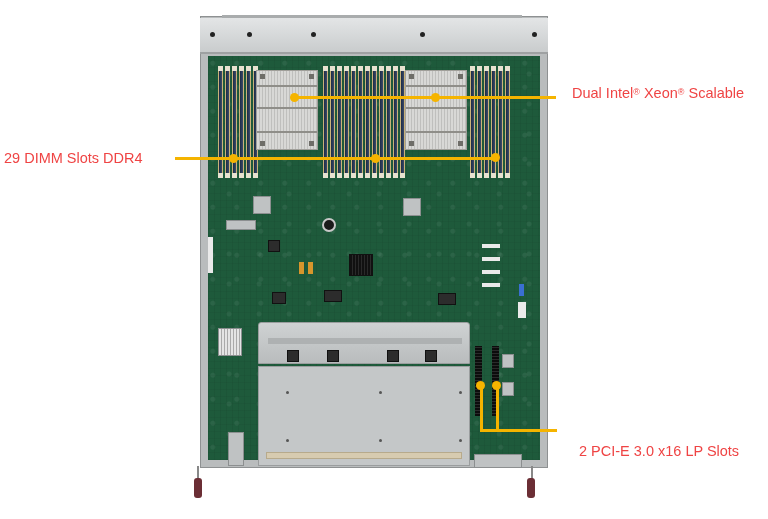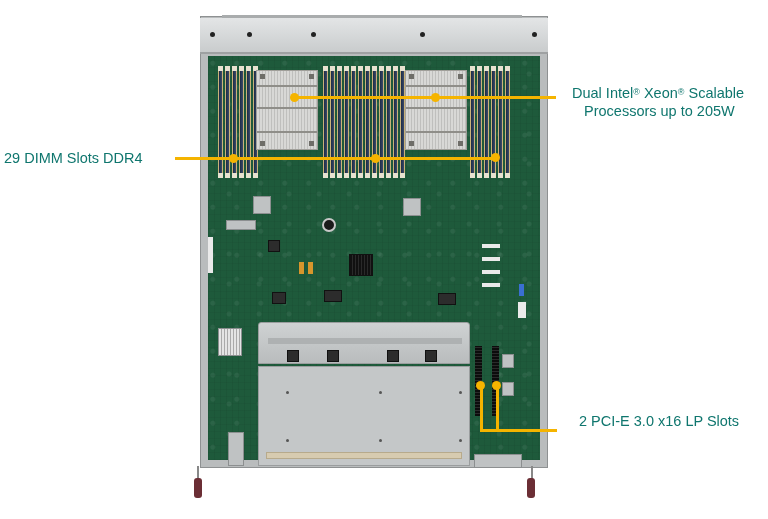--- a/index.html
+++ b/index.html
@@ -47,21 +47,21 @@
   .riser-slot-bar { left: 266px; top: 452px; width: 196px; height: 7px; background: #d7cbb0; border: 1px solid #b7aa8c; box-sizing: border-box; }
   .pcie-slot { width: 7px; height: 70px; background: repeating-linear-gradient(0deg, #0c0c0c 0 2px, #2a2a2a 2px 3px); }
 
   
   .handle-rod { width: 2px; background: #888; }
   .handle-grip { width: 8px; height: 20px; background: #6b2e35; border-radius: 3px; }
 
   
   .callout-line { background: #f5b400; }
   .callout-dot { width: 9px; height: 9px; border-radius: 50%; background: #f5b400; }
-  .callout-text { color: #0f766e; font-size: 14.5px; line-height: 18px; white-space: nowrap; }
+  .callout-text { color: #ef4444; font-size: 14.5px; line-height: 18px; white-space: nowrap; }
   .callout-text sup { font-size: 9px; vertical-align: top; position: relative; top: -1px; }
 </style>
 </head>
 <body>
 
 <div class="abs chassis"></div>
 <div class="abs rear-ports"></div>
 <div class="abs front-bezel">
   <div class="abs screw" style="left:10px;top:14px"></div>
   <div class="abs screw" style="left:47px;top:14px"></div>
@@ -168,27 +168,26 @@
 <div class="abs handle-rod" style="left:197px;top:466px;height:14px"></div>
 <div class="abs handle-grip" style="left:194px;top:478px"></div>
 <div class="abs handle-rod" style="left:531px;top:466px;height:14px"></div>
 <div class="abs handle-grip" style="left:527px;top:478px"></div>
 
 <div class="abs callout-line" style="left:294px;top:96px;width:262px;height:3px"></div>
 <div class="abs callout-dot" style="left:290px;top:93px"></div>
 <div class="abs callout-dot" style="left:431px;top:93px"></div>
 <div class="abs callout-text" style="left:572px;top:84px">
   <div><span>Dual Intel</span><sup>®</sup><span> Xeon</span><sup>®</sup><span> Scalable</span></div>
-  <div style="padding-left:12px">Processors up to 205W</div>
 </div>
 
 <div class="abs callout-line" style="left:175px;top:157px;width:322px;height:3px"></div>
 <div class="abs callout-dot" style="left:229px;top:154px"></div>
 <div class="abs callout-dot" style="left:371px;top:154px"></div>
 <div class="abs callout-dot" style="left:491px;top:153px"></div>
 <div class="abs callout-text" style="left:4px;top:149px">29 DIMM Slots DDR4</div>
 
 <div class="abs callout-line" style="left:480px;top:388px;width:3px;height:43px"></div>
 <div class="abs callout-line" style="left:496px;top:388px;width:3px;height:43px"></div>
 <div class="abs callout-line" style="left:480px;top:429px;width:77px;height:3px"></div>
 <div class="abs callout-dot" style="left:476px;top:381px"></div>
 <div class="abs callout-dot" style="left:492px;top:381px"></div>
-<div class="abs callout-text" style="left:579px;top:412px">2 PCI-E 3.0 x16 LP Slots</div>
+<div class="abs callout-text" style="left:579px;top:442px">2 PCI-E 3.0 x16 LP Slots</div>
 
 </body></html>

